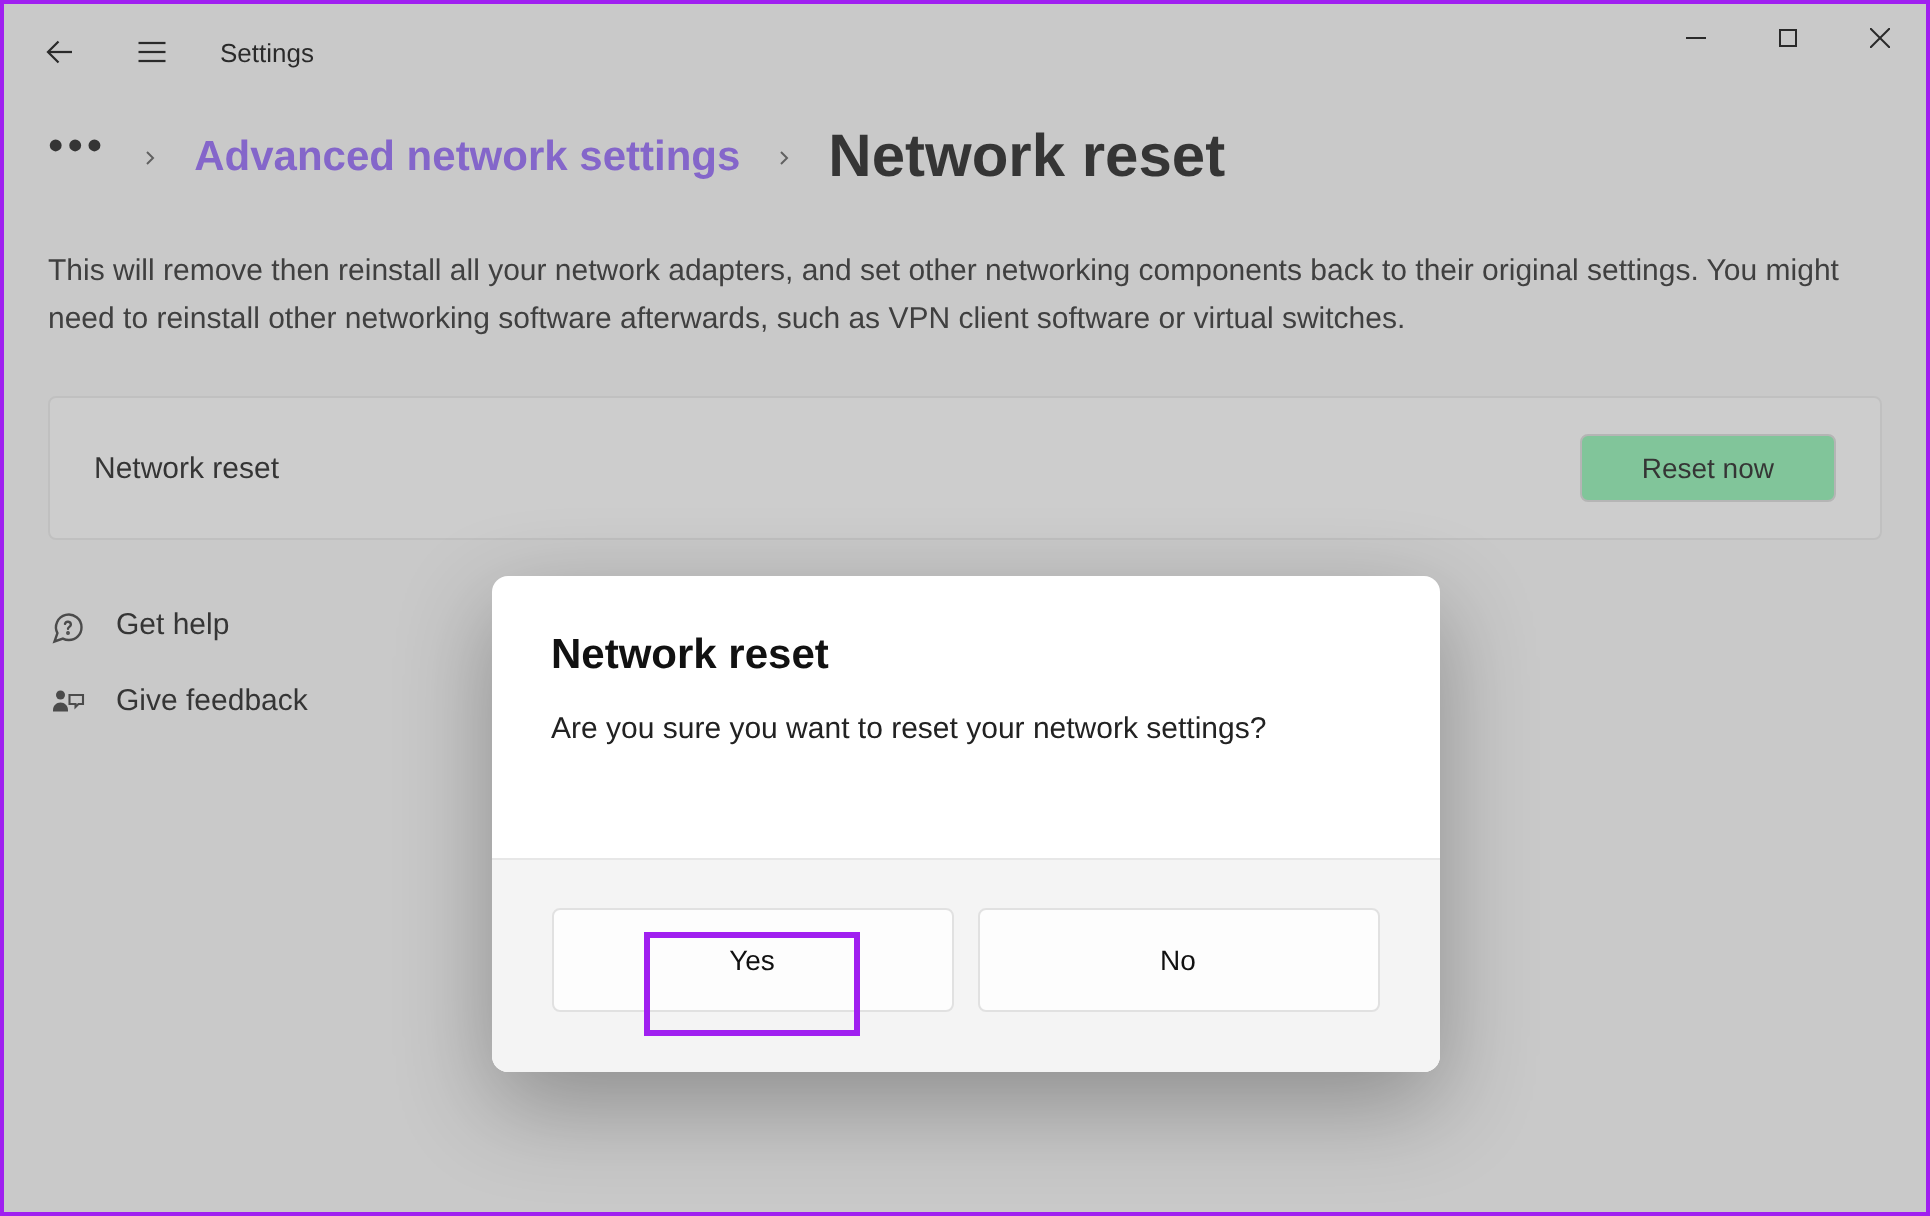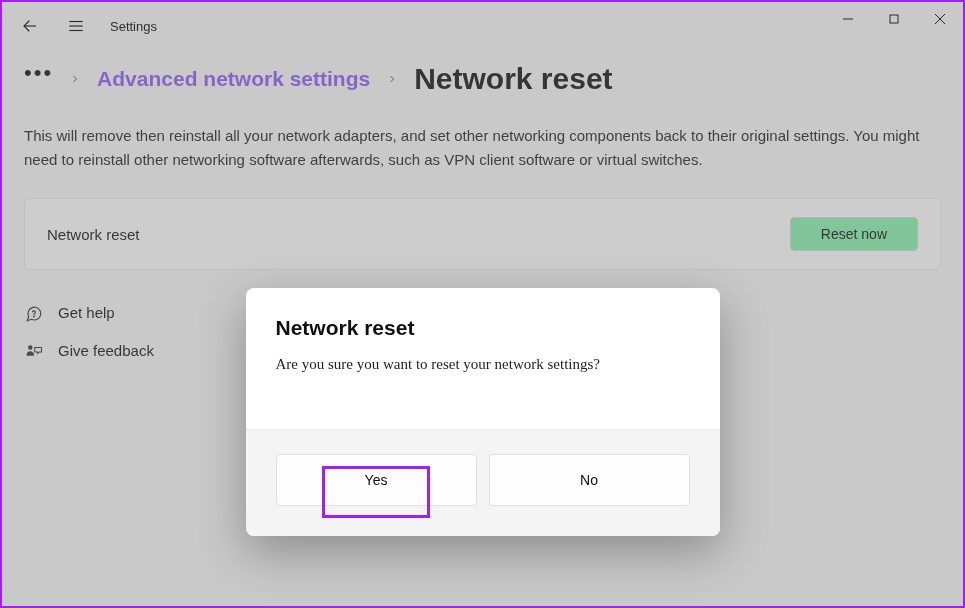--- a/index.html
+++ b/index.html
@@ -168,21 +168,20 @@
     }
     .dialog-title {
       font-size: 21px;
       font-weight: 600;
       color: #111;
       margin-bottom: 16px;
     }
     .dialog-text {
       font-size: 15px;
       color: #222;
-      font-family: Liberation Serif, serif;
     }
     .dialog-footer {
       background: #f4f4f4;
       border-top: 1px solid #e7e7e7;
       padding: 24px 30px 30px 30px;
       display: flex;
       gap: 12px;
     }
     .dialog-btn {
       flex: 1;

